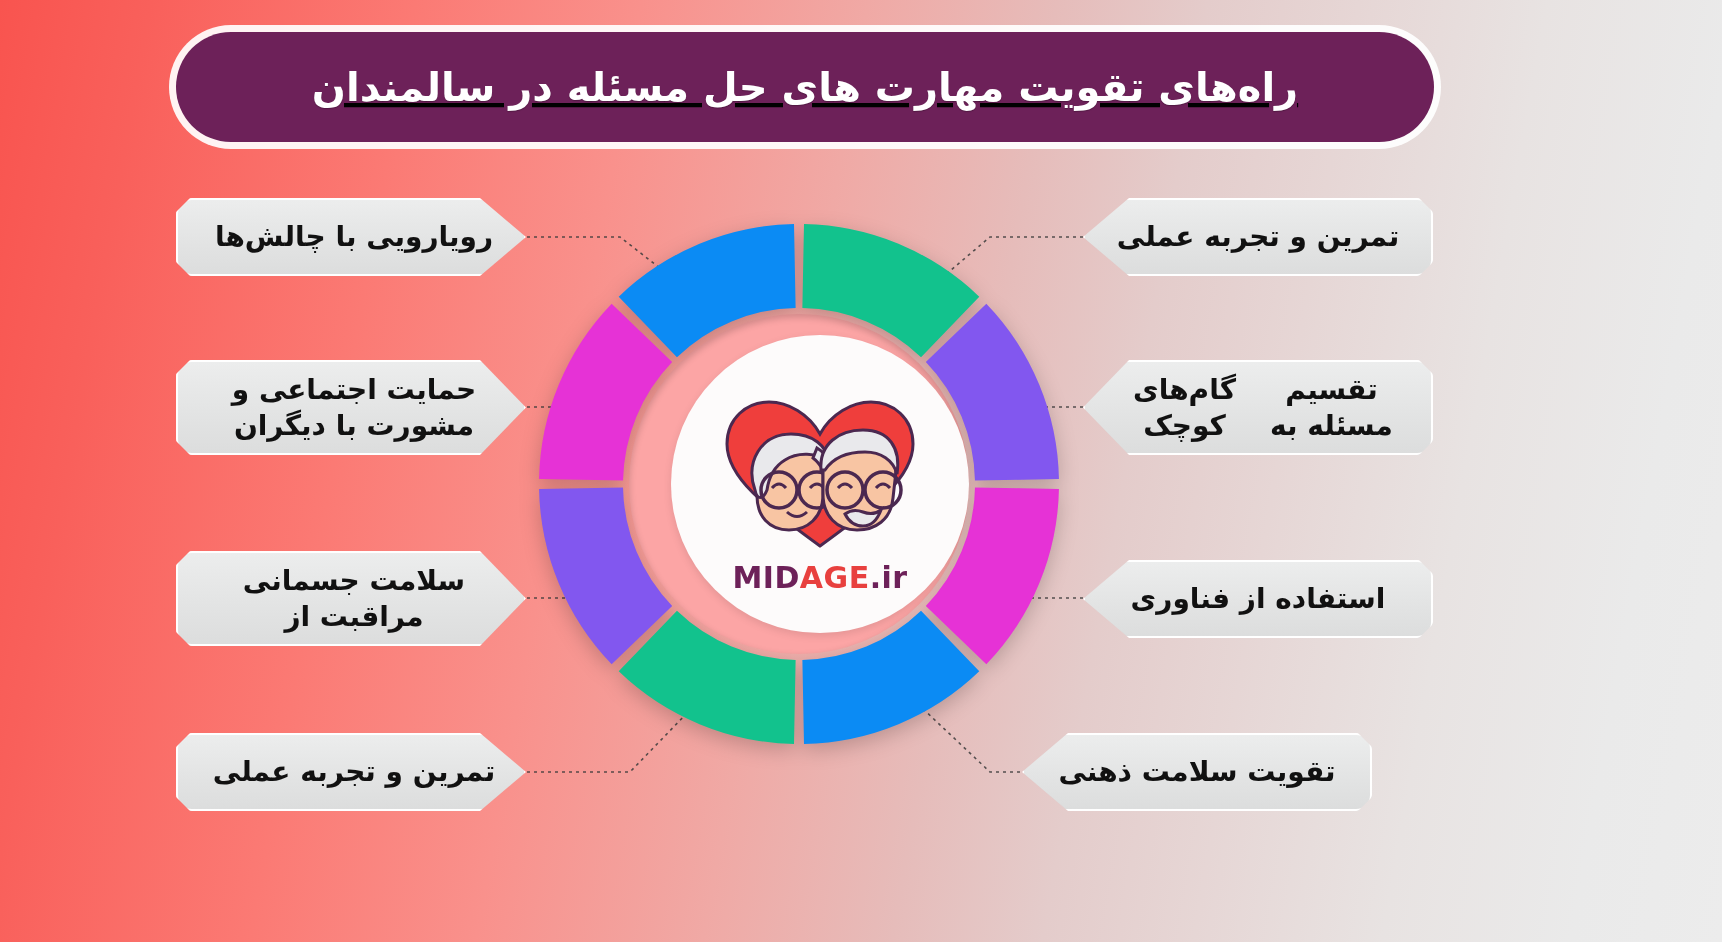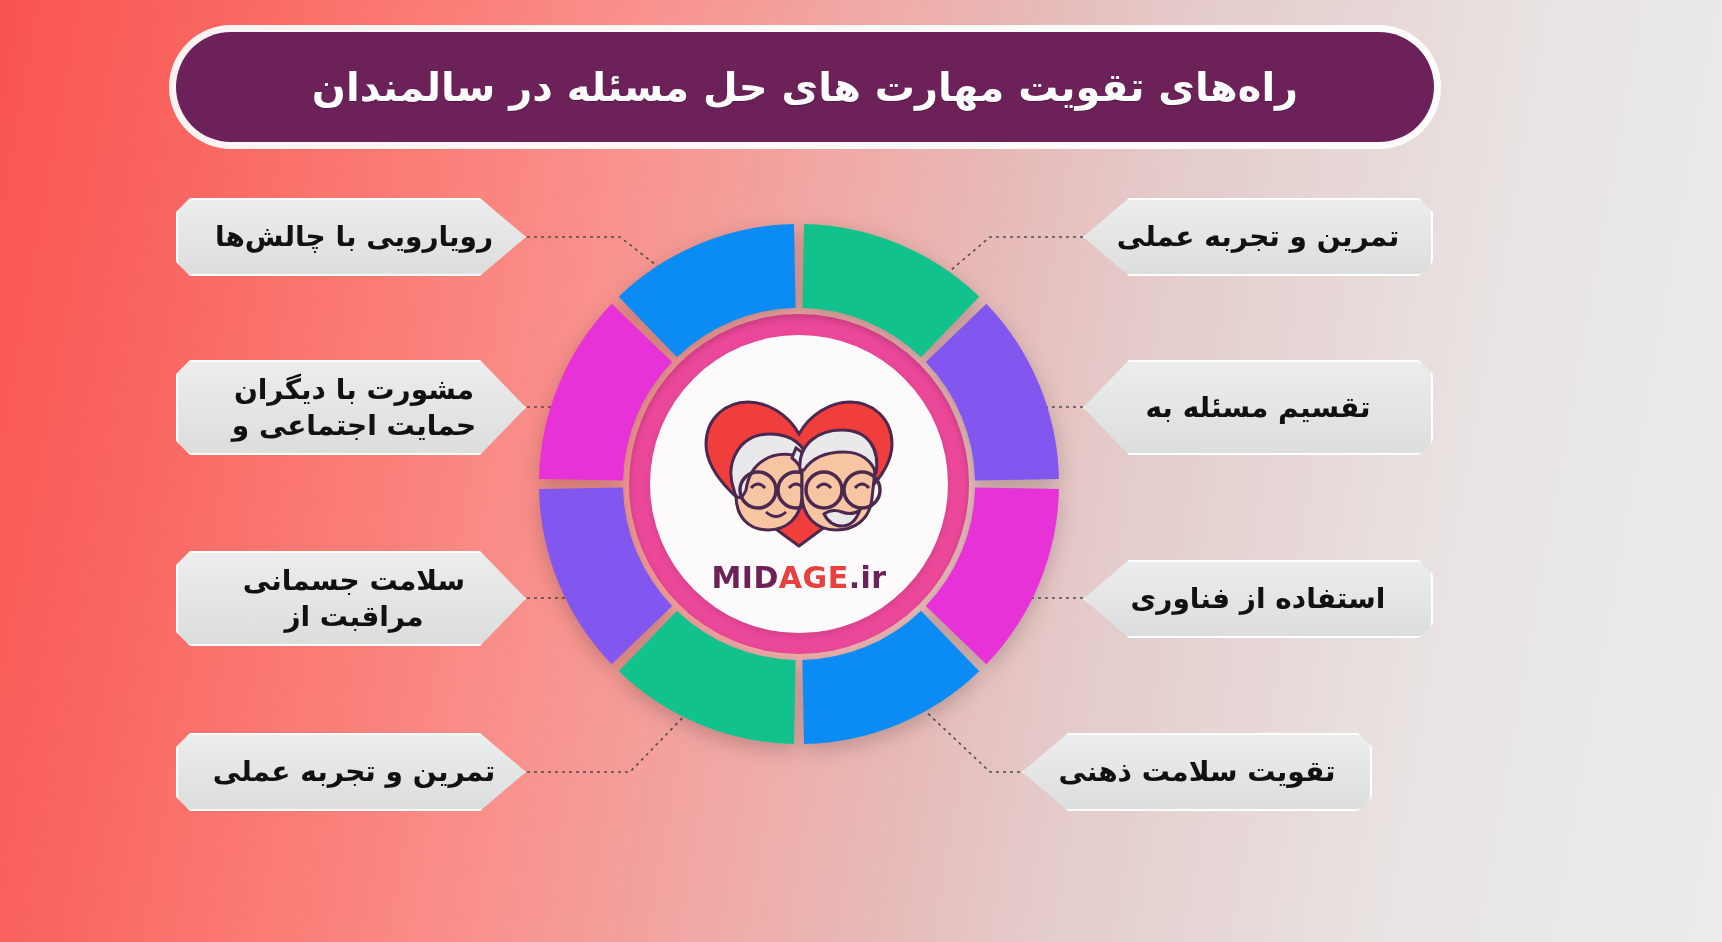--- a/index.html
+++ b/index.html
@@ -26,20 +26,21 @@
   
   .title-wrap{
     position:absolute;
     left:176px; top:32px;
     width:1258px; height:110px;
     background:#6d2159;
     border-radius:55px;
     box-shadow: 0 0 0 7px rgba(255,255,255,0.92);
     display:flex; align-items:center; justify-content:center;
     text-align:center;
+    text-decoration:underline;
   }
   .title-wrap h1{
     color:#ffffff;
     font-size:40px;
     font-weight:bold;
     letter-spacing:0px;
     line-height:1.25;
     padding:0 40px;
     direction:rtl;
     text-shadow:0 1px 1px rgba(0,0,0,.25);
@@ -52,22 +53,22 @@
     width:524px; height:524px;
   }
   #donut-svg{ position:absolute; left:0; top:0; width:524px; height:524px;
     filter:drop-shadow(0 6px 10px rgba(0,0,0,0.20)); }
 
   .hub{
     position:absolute;
     left:92px; top:92px;
     width:340px; height:340px;
     border-radius:50%;
-    background:#ec4899;
-    display:flex; align-items:center; justify-content:center;
+    background:#fca5a5;
+    display:flex; align-items:center; justify-content:flex-start;
     box-shadow: inset 0 3px 7px rgba(0,0,0,0.18);
   }
   .hub-inner{
     width:298px; height:298px;
     border-radius:50%;
     background:#fdfbfb;
     display:flex; flex-direction:column;
     align-items:center; justify-content:center;
     box-shadow: 0 3px 8px rgba(0,0,0,0.10);
   }
@@ -203,39 +204,40 @@
       </div>
     </div>
   </div>
 </div>
 
 <div class="label left" style="left:176px; top:198px; height:78px;">
   <span>رویارویی با چالش‌ها</span>
 </div>
 
 <div class="label left" style="left:176px; top:360px; height:95px; flex-direction:column;">
+  <span>حمایت اجتماعی و</span>
   <span>مشورت با دیگران</span>
-  <span>حمایت اجتماعی و</span>
 </div>
 
 <div class="label left" style="left:176px; top:551px; height:95px; flex-direction:column;">
   <span>سلامت جسمانی</span>
   <span>مراقبت از</span>
 </div>
 
 <div class="label left" style="left:176px; top:733px; height:78px;">
   <span>تمرین و تجربه عملی</span>
 </div>
 
 <div class="label right" style="left:1083px; top:198px; height:78px;">
   <span>تمرین و تجربه عملی</span>
 </div>
 
 <div class="label right" style="left:1083px; top:360px; height:95px; flex-direction:row;">
   <span>تقسیم مسئله به</span>
+  <span>گام‌های کوچک</span>
 </div>
 
 <div class="label right" style="left:1083px; top:560px; height:78px;">
   <span>استفاده از فناوری</span>
 </div>
 
 <div class="label right" style="left:1022px; top:733px; height:78px;">
   <span>تقویت سلامت ذهنی</span>
 </div>
 

